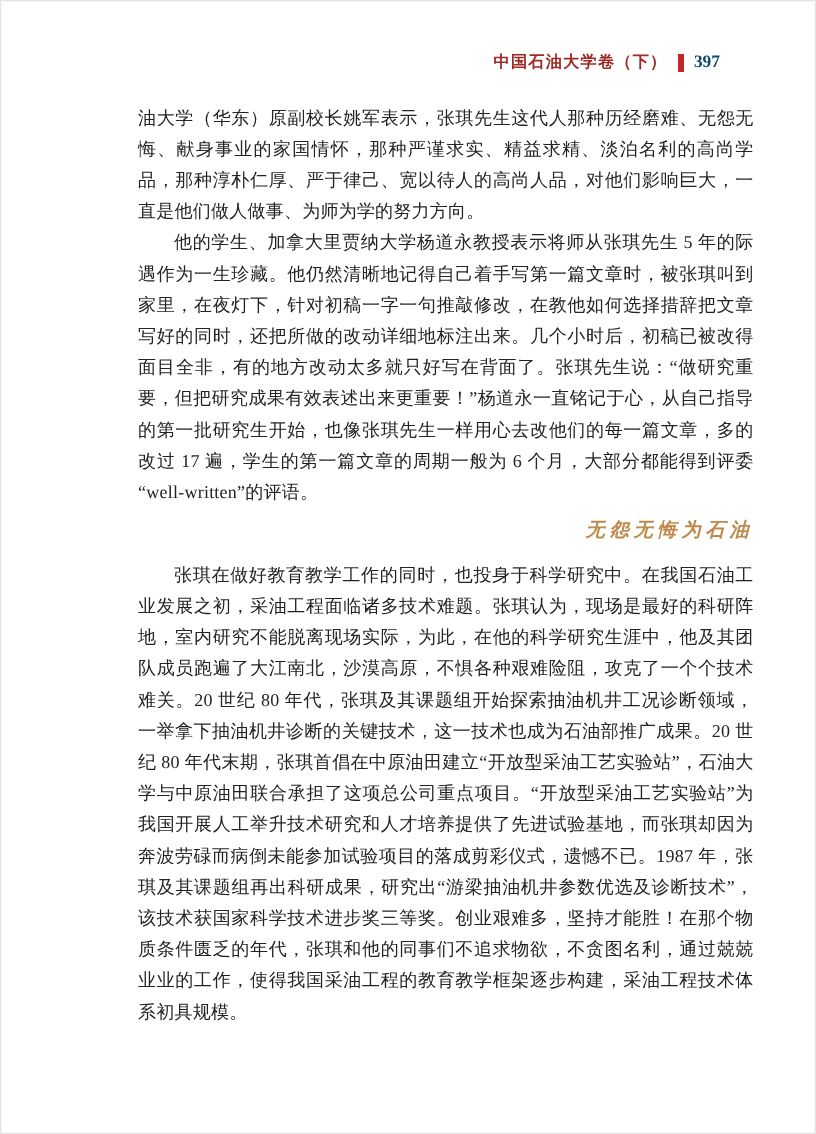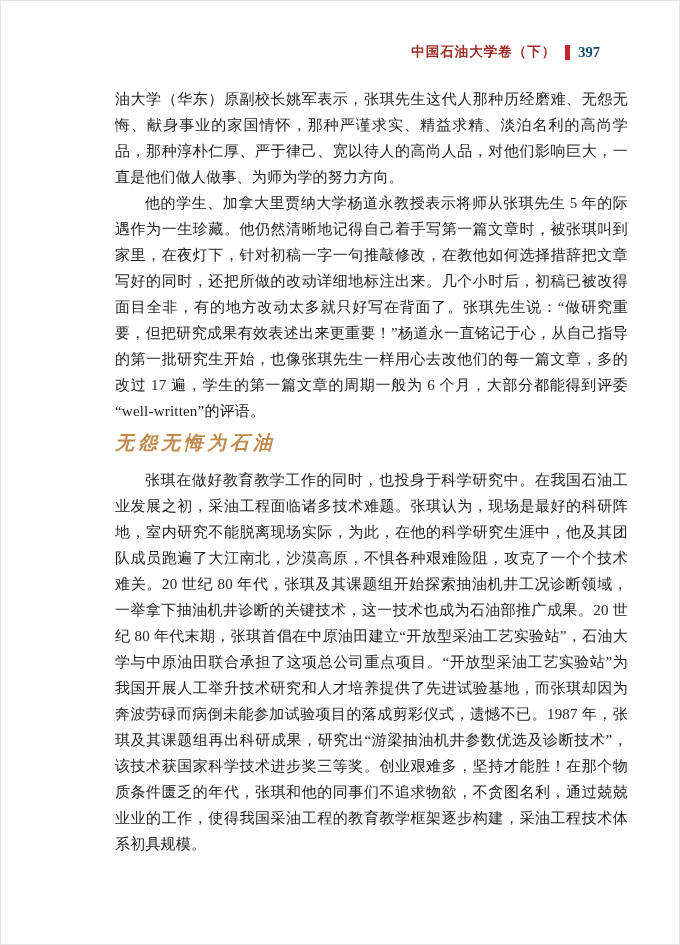--- a/index.html
+++ b/index.html
@@ -59,22 +59,22 @@
   }
   .article p {
     margin: 0;
     text-indent: 2em;
   }
   .article p.no-indent {
     text-indent: 0;
   }
   .section-heading {
     margin: 7px 0 12px 0;
-    text-align: left;
-    font-size: 19px;
+    text-align: right;
+    font-size: 16px;
     font-weight: bold;
     font-style: italic;
     letter-spacing: 4px;
     color: #bf8a4c;
     line-height: 24px;
   }
 </style>
 </head>
 <body>
 

